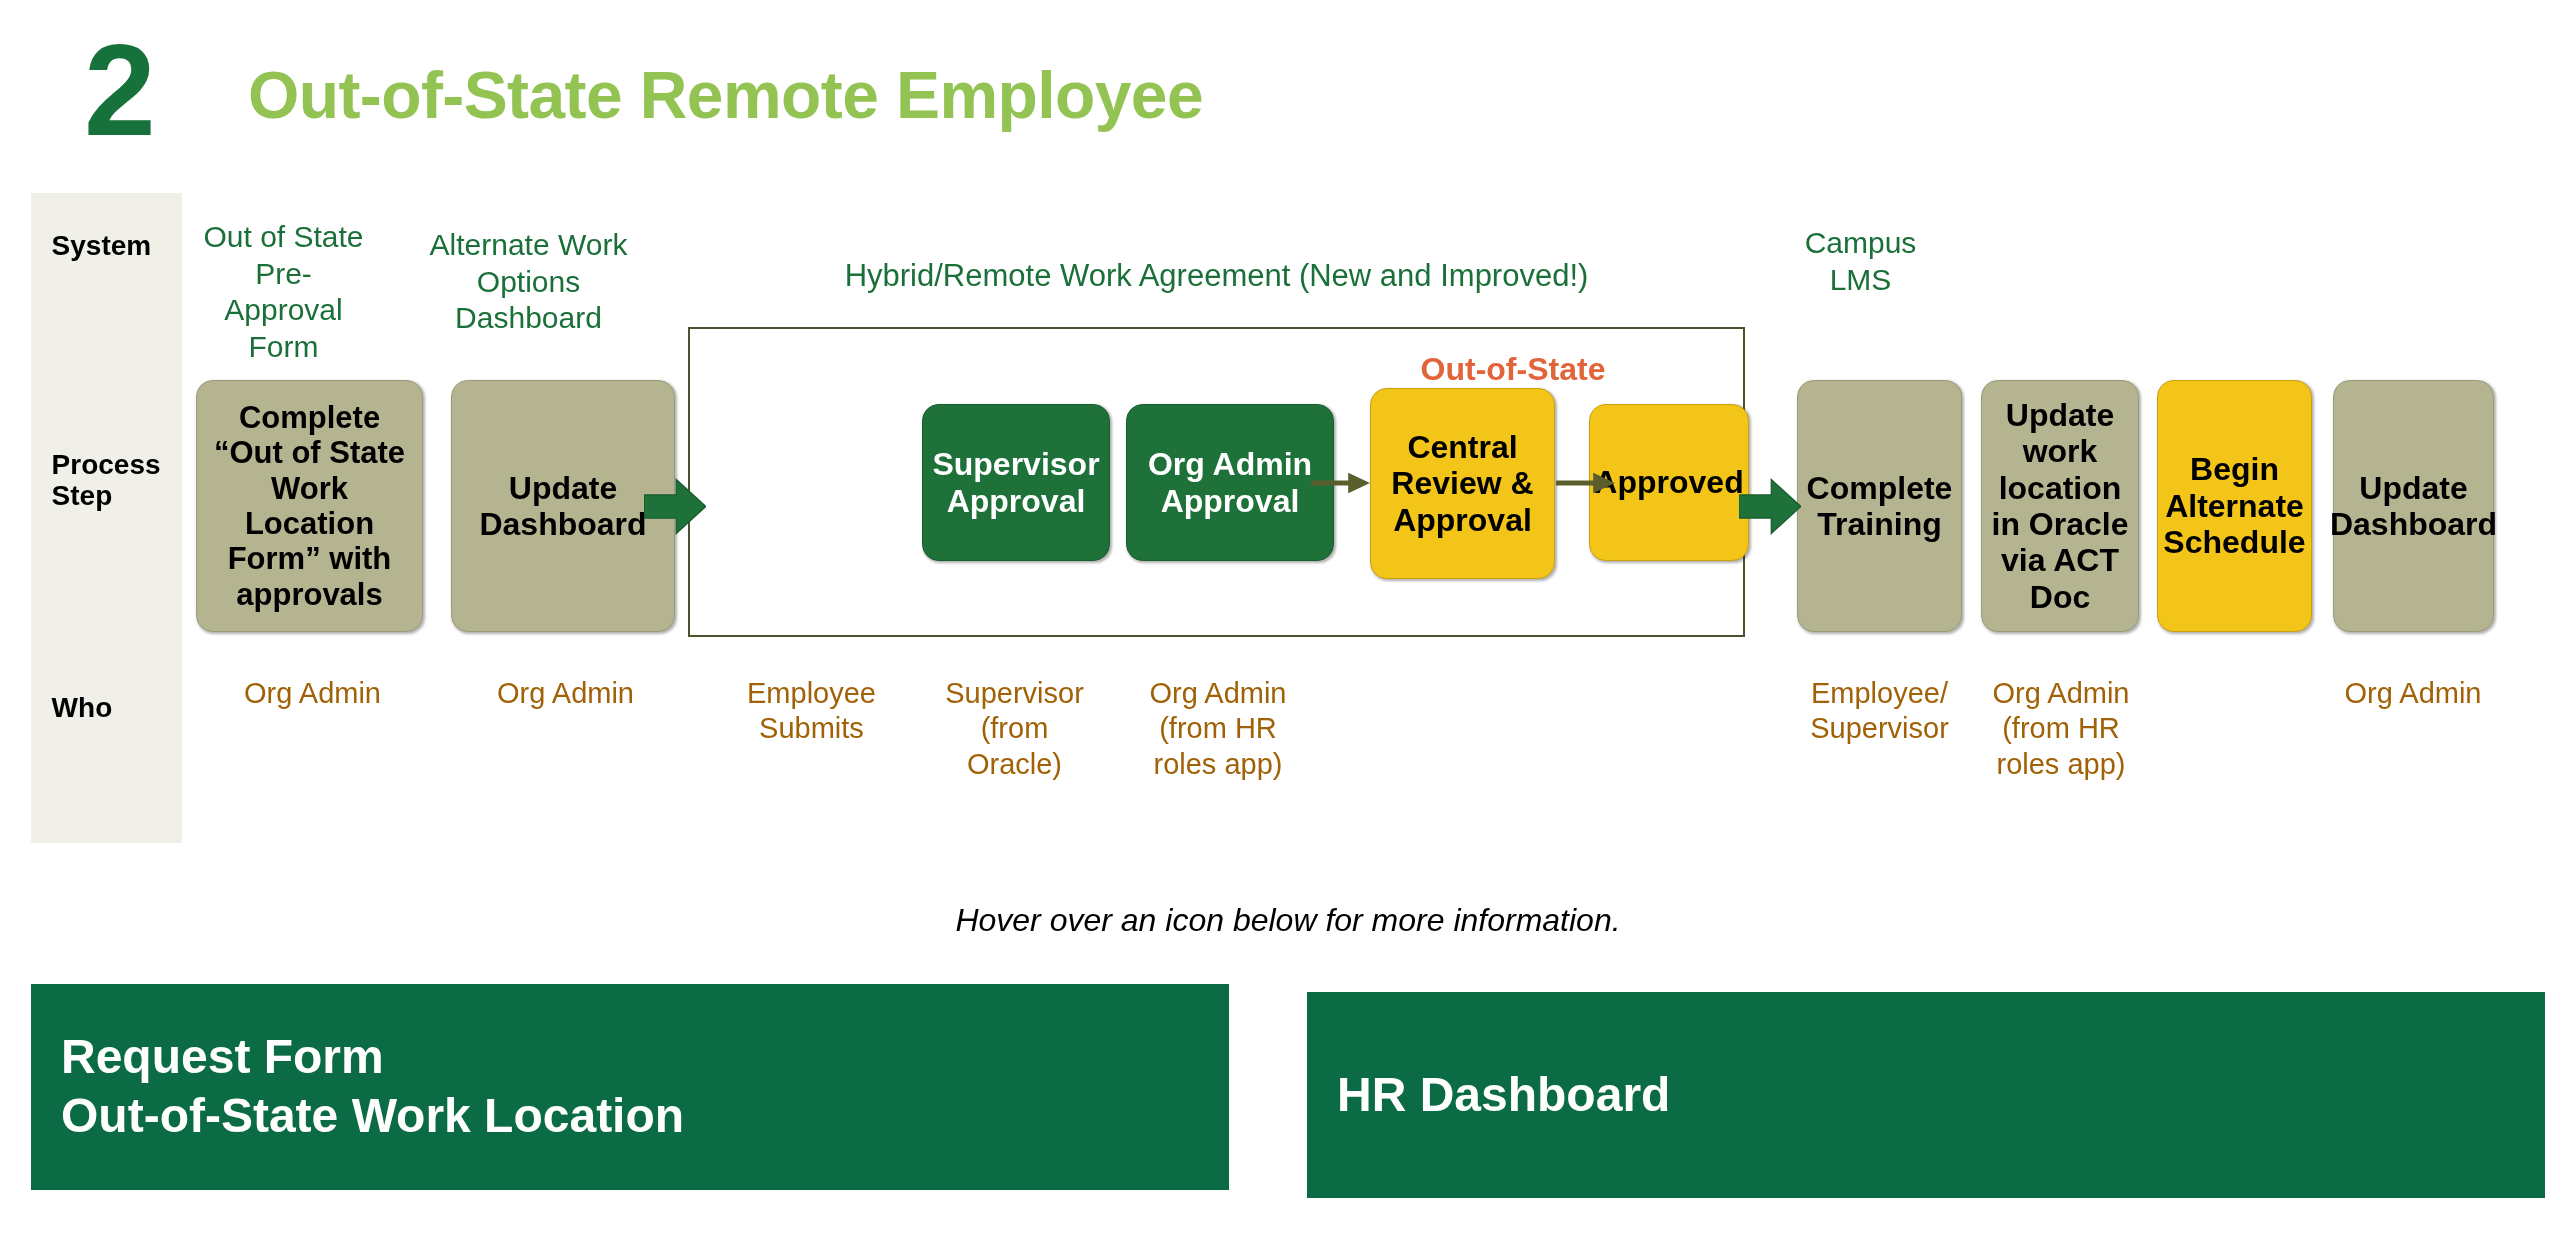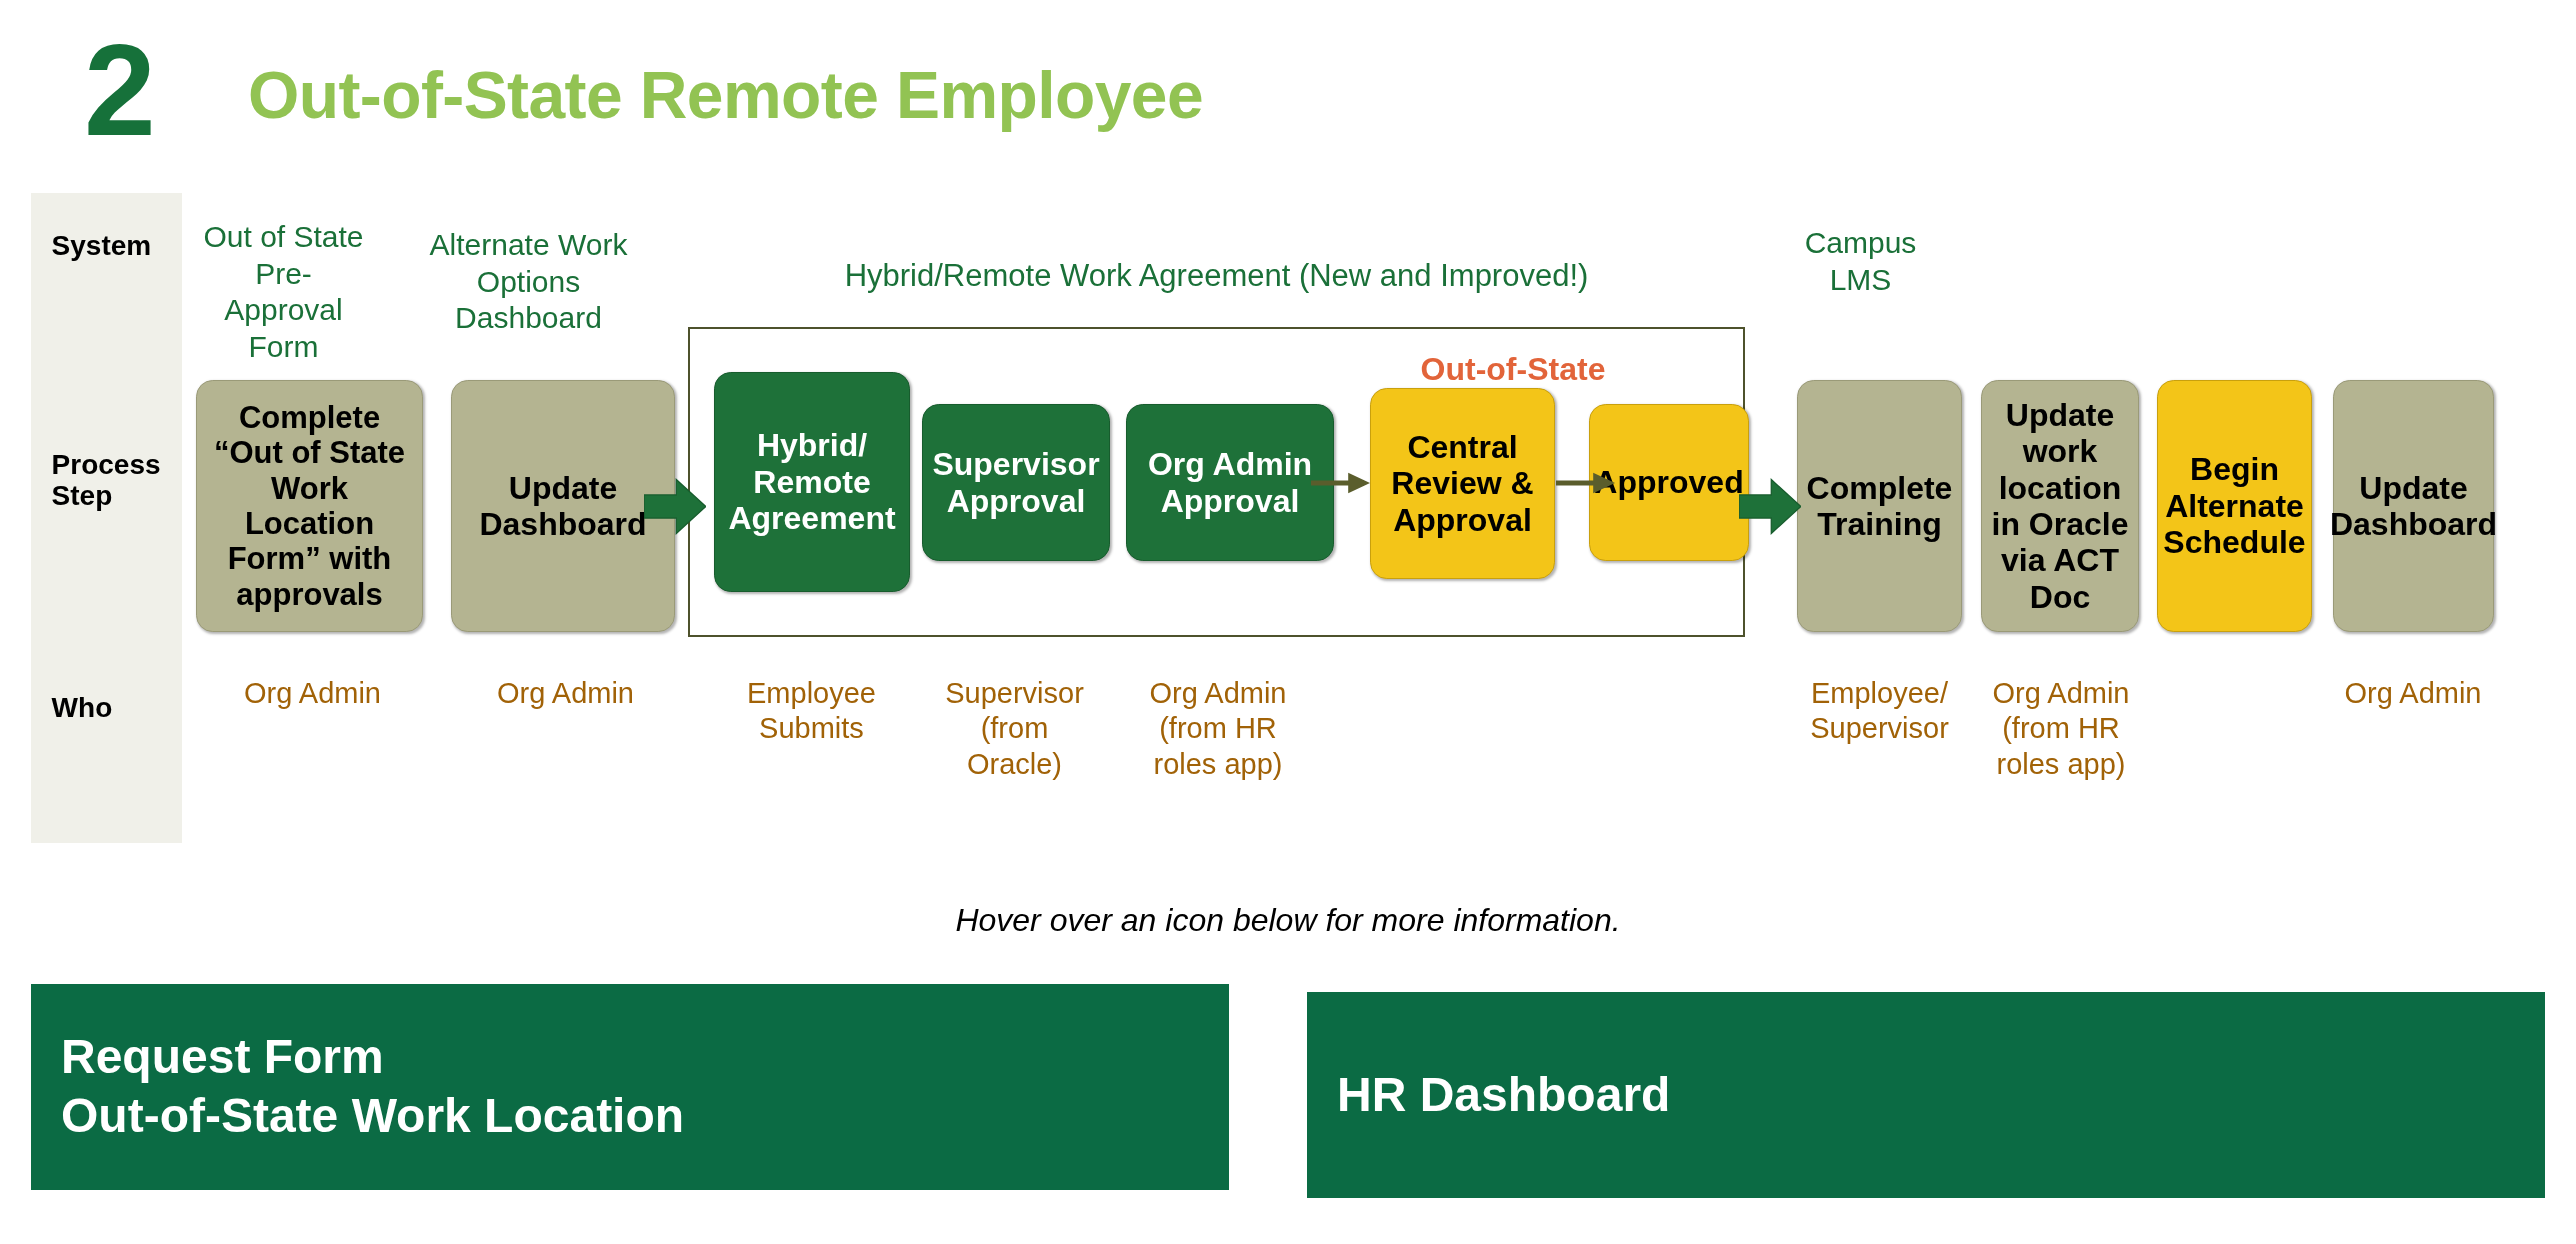--- a/index.html
+++ b/index.html
@@ -218,21 +218,20 @@
   </div>
 
   <div id="agreement-title">Hybrid/Remote Work Agreement (New and Improved!)</div>
   <div id="agreement-frame"></div>
   <div id="out-of-state-tag">Out-of-State</div>
 
   <div class="pbox khaki" style="left:196px; top:380px; width:227px; height:252px; font-size:31px;">Complete “Out of State Work Location Form” with approvals</div>
 
   <div class="pbox khaki" style="left:451px; top:380px; width:224px; height:252px; font-size:32px;">Update Dashboard</div>
 
-  <div class="pbox green" style="left:714px; top:372px; width:196px; height:220px; font-size:32px;">Hybrid/ Remote Agreement</div>
 
   <div class="pbox green" style="left:922px; top:404px; width:188px; height:157px; font-size:32px;">Supervisor Approval</div>
 
   <div class="pbox green" style="left:1126px; top:404px; width:208px; height:157px; font-size:32px;">Org Admin Approval</div>
 
   <div class="pbox gold" style="left:1370px; top:388px; width:185px; height:191px; font-size:32px;">Central Review &amp; Approval</div>
 
   <div class="pbox gold" style="left:1589px; top:404px; width:160px; height:157px; font-size:32px;">Approved</div>
 
   <div class="pbox khaki" style="left:1797px; top:380px; width:165px; height:252px; font-size:32px;">Complete Training</div>

